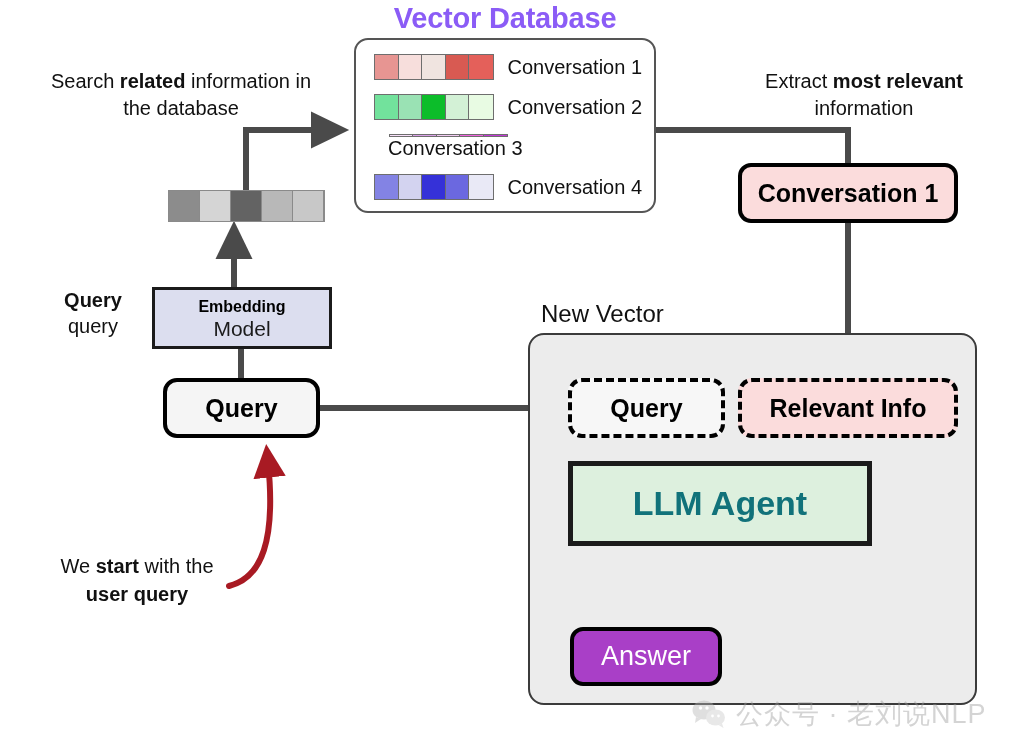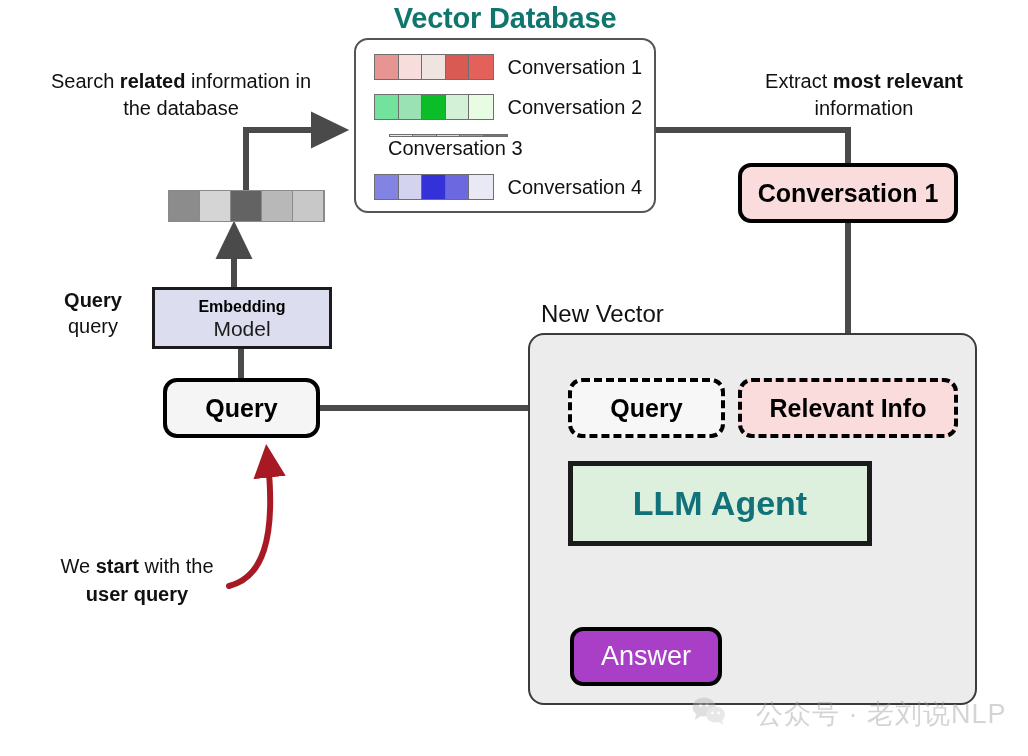--- a/index.html
+++ b/index.html
@@ -16,21 +16,21 @@
     overflow: hidden;
   }
   .abs { position: absolute; }
 
   
   #vdb-title {
     left: 354px; top: 2px; width: 302px;
     text-align: center;
     font-size: 29px;
     font-weight: bold;
-    color: #0f766e;
+    color: #8b5cf6;
     letter-spacing: -0.2px;
   }
   .note {
     font-size: 20px;
     color: #111111;
     line-height: 27px;
   }
   .note b { font-weight: bold; }
 
   #note-search { left: 36px; top: 68px; width: 290px; text-align: center; }
@@ -171,23 +171,22 @@
 
   
   #connectors {
     left: 0; top: 0; width: 1028px; height: 756px;
     pointer-events: none;
   }
 
   
   #watermark {
     left: 692px; top: 696px;
-    display: flex; align-items: flex-start;
+    display: flex; align-items: center;
     opacity: 0.42;
-    gap: 20px;
   }
   #watermark .wm-text {
     margin-left: 10px;
     font-size: 27px;
     color: #9a9a9a;
     letter-spacing: 1px;
   }
 </style>
 </head>
 <body>

